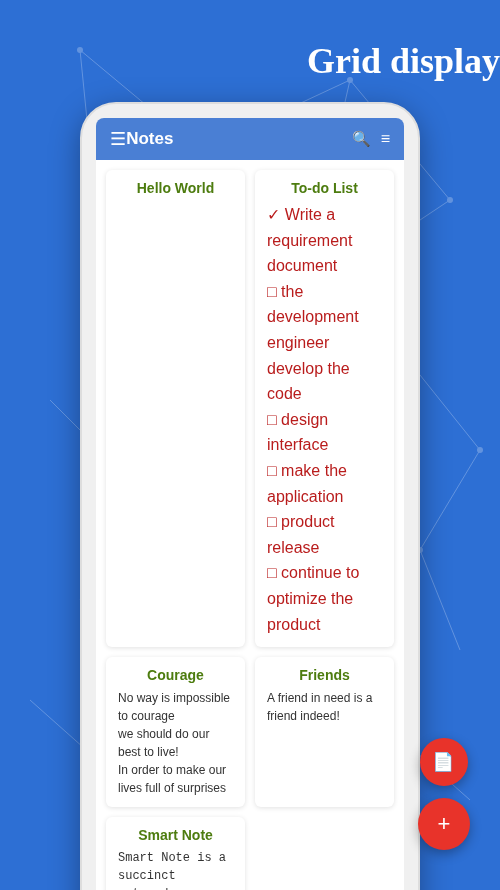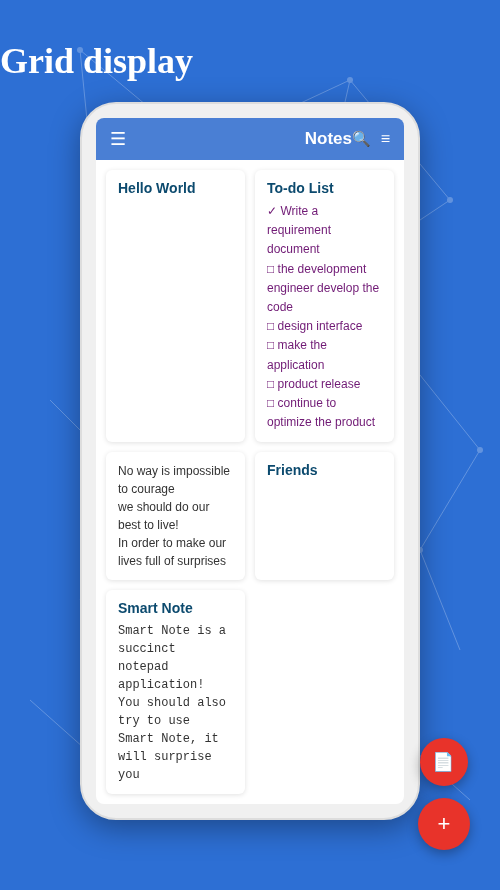--- a/index.html
+++ b/index.html
@@ -16,21 +16,21 @@
     
     .bg-pattern {
       position: absolute;
       top: 0; left: 0;
       width: 100%; height: 100%;
       pointer-events: none;
       opacity: 0.25;
     }
 
     .page-title {
-      text-align: left;
+      text-align: right;
       color: #fff;
       font-size: 36px;
       font-weight: bold;
       font-family: Georgia, serif;
       padding-top: 40px;
       padding-bottom: 20px;
       position: relative;
       z-index: 1;
     }
 
@@ -59,21 +59,21 @@
       display: flex;
       align-items: center;
       justify-content: space-between;
       padding: 10px 14px;
     }
 
     .topbar-title {
       color: #fff;
       font-size: 17px;
       font-weight: 600;
-      text-align: right;
+      text-align: left;
       flex: 1;
     }
 
     .topbar-icon {
       color: #fff;
       font-size: 18px;
       cursor: pointer;
     }
 
     
@@ -89,34 +89,35 @@
     .note-card {
       background: #ffffff;
       border-radius: 6px;
       padding: 10px 12px;
       box-shadow: 0 1px 5px rgba(0,0,0,0.12);
     }
 
     .note-title {
       font-size: 14px;
       font-weight: bold;
-      color: #0c4a6e;
+      color: #4d7c0f;
       margin-bottom: 6px;
+      text-align: center;
     }
 
     .note-content {
       font-size: 12px;
       color: #333;
       line-height: 1.5;
     }
 
     .note-content .check-item {
       display: block;
-      font-size: 12px;
-      color: #701a75;
+      font-size: 16px;
+      color: #b91c1c;
       line-height: 1.6;
     }
 
     
     .fab-container {
       position: absolute;
       bottom: 40px;
       right: 30px;
       display: flex;
       flex-direction: column;
@@ -200,27 +201,29 @@
           <span class="check-item">✓ Write a requirement document</span>
           <span class="check-item">□ the development engineer develop the code</span>
           <span class="check-item">□ design interface</span>
           <span class="check-item">□ make the application</span>
           <span class="check-item">□ product release</span>
           <span class="check-item">□ continue to optimize the product</span>
         </div>
       </div>
 
       <div class="note-card">
+        <div class="note-title">Courage</div>
         <div class="note-content" style="white-space: pre-line;">No way is impossible to courage
 we should do our best to live!
 In order to make our lives full of surprises</div>
       </div>
 
       <div class="note-card">
         <div class="note-title">Friends</div>
+        <div class="note-content">A friend in need is a friend indeed!</div>
       </div>
 
       <div class="note-card" style="grid-column: 1 / 2;">
         <div class="note-title">Smart Note</div>
         <div class="note-content" style="white-space: pre-line; font-family: Liberation Mono, monospace;">Smart Note is a succinct notepad application!
 You should also try to use Smart Note, it will surprise you</div>
       </div>
 
     </div>
   </div>

